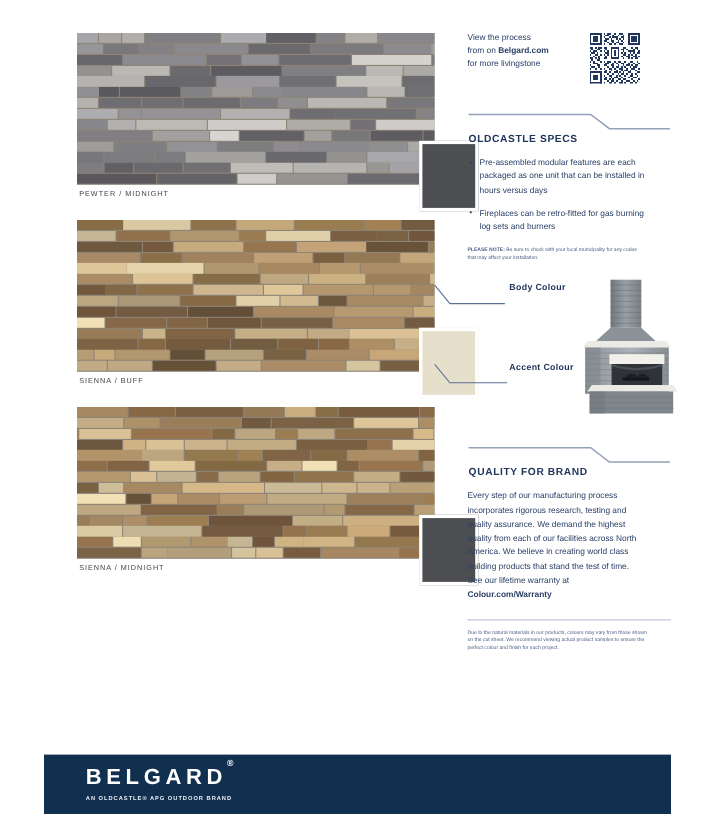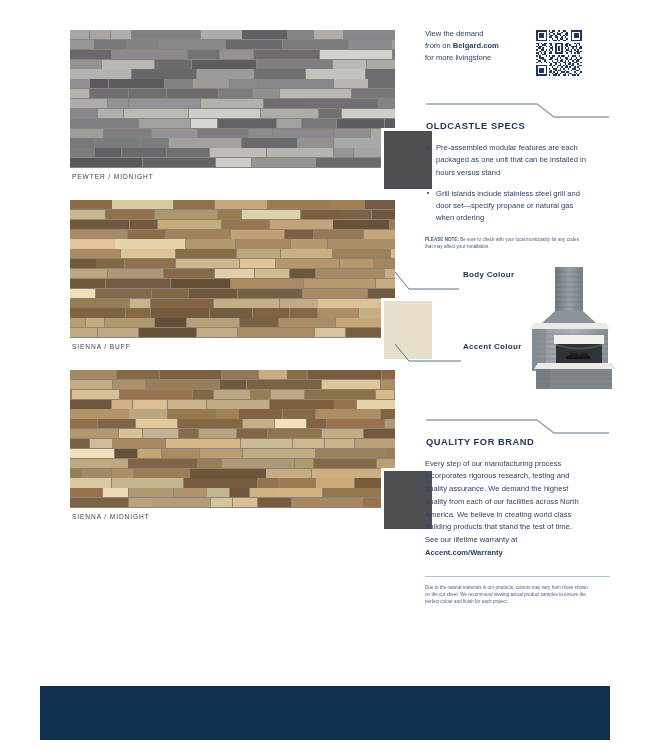--- a/index.html
+++ b/index.html
@@ -467,21 +467,21 @@
       <div class="caption">SIENNA / MIDNIGHT</div>
     </div>
 
   </div>
 
   <div class="right-col">
 
     <div>
       <div class="learn-row">
         <div class="learn-body">
-          <span>View the demand</span><br>
+          <span>View the process</span><br>
           <span>from on </span><b>Belgard.com</b><br>
           <span>for more livingstone</span>
         </div>
         <div class="qr">
           <svg viewBox="0 0 29 29" width="46" height="46" shape-rendering="crispEdges">
             <rect width="29" height="29" fill="#fff"></rect>
             <g fill="#21365c">
               <rect x="0" y="0" width="7" height="1"></rect>
                 <rect x="0" y="6" width="7" height="1"></rect>
               <rect x="0" y="0" width="1" height="7"></rect>
@@ -707,22 +707,22 @@
 
     <div class="sec">
       <div class="ribbon">
         <svg width="185" height="17" viewBox="0 0 185 17">
           <path d="M1 2 H112 L129 15 H184" fill="none" stroke="#93a0b8" stroke-width="1.4"></path>
         </svg>
       </div>
       <div class="sec-title">OLDCASTLE SPECS</div>
 
       <ul class="specs">
-        <li>Pre-assembled modular features are each packaged as one unit that can be installed in hours versus stand</li>
-        <li>Grill islands include stainless steel grill and door set—specify propane or natural gas when ordering</li>
+        <li>Pre-assembled modular features are each packaged as one unit that can be installed in hours versus days</li>
+        <li>Fireplaces can be retro-fitted for gas burning log sets and burners</li>
       </ul>
 
       <div class="note">
         <b>PLEASE NOTE:</b><span> Be sure to check with your local municipality for any codes that may affect your installation.</span>
       </div>
     </div>
 
     <div class="diagram">
       <svg class="lead" style="left:-30px;top:6px;" width="66" height="22">
         <path d="M0 1 L14 18 H64" fill="none" stroke="#5b6f94" stroke-width="1"></path>
@@ -804,25 +804,31 @@
     </div>
 
     <div class="sec" style="margin-top:18px;">
       <div class="ribbon">
         <svg width="185" height="17" viewBox="0 0 185 17">
           <path d="M1 2 H112 L129 15 H184" fill="none" stroke="#93a0b8" stroke-width="1.4"></path>
         </svg>
       </div>
       <div class="sec-title">QUALITY FOR BRAND</div>
       <div class="qfl-body">
-        <span>Every step of our manufacturing process incorporates rigorous research, testing and quality assurance. We demand the highest quality from each of our facilities across North America. We believe in creating world class building products that stand the test of time. See our lifetime warranty at </span><b>Accent.com/Warranty</b>
+        <span>Every step of our manufacturing process incorporates rigorous research, testing and quality assurance. We demand the highest quality from each of our facilities across North America. We believe in creating world class building products that stand the test of time. See our lifetime warranty at </span><b>Colour.com/Warranty</b>
       </div>
     </div>
 
     <div class="hr"></div>
     <div class="disclaimer">Due to the natural materials in our products, colours may vary from those shown on the cut sheet. We recommend viewing actual product samples to ensure the perfect colour and finish for each project.</div>
 
   </div>
 
   <div class="footer">
+    <div class="belgard">
+      <div class="belgard-word">
+        <span>BELGARD</span><sup>®</sup>
+      </div>
+      <div class="belgard-sub">AN OLDCASTLE® APG OUTDOOR BRAND</div>
+    </div>
   </div>
 
 </div>
 
 </body></html>

